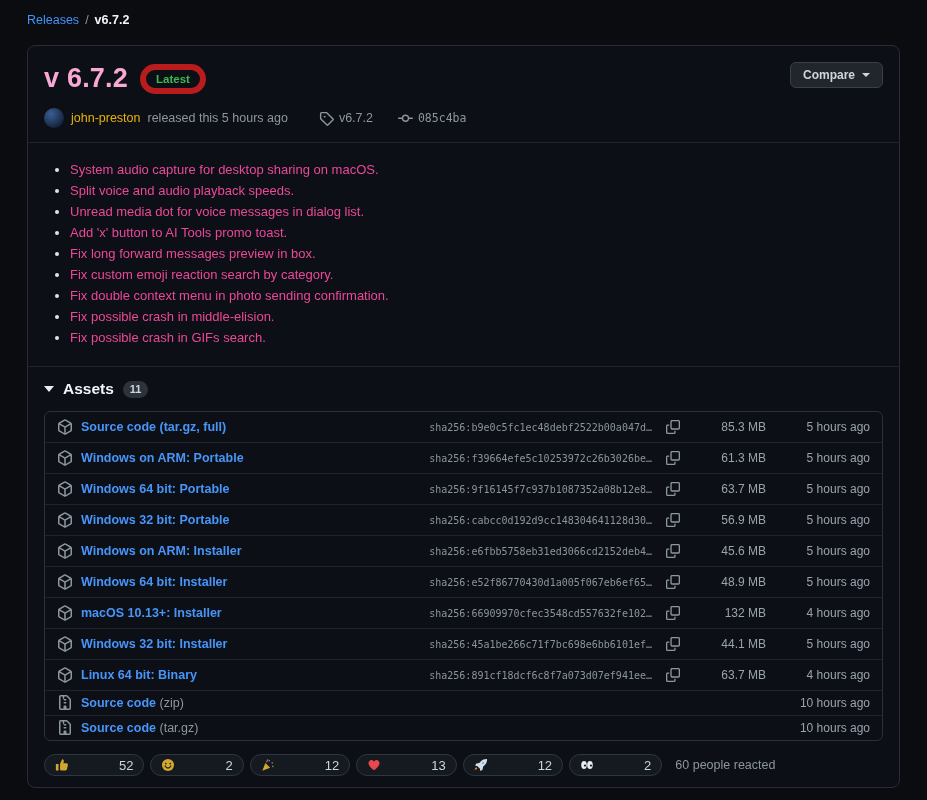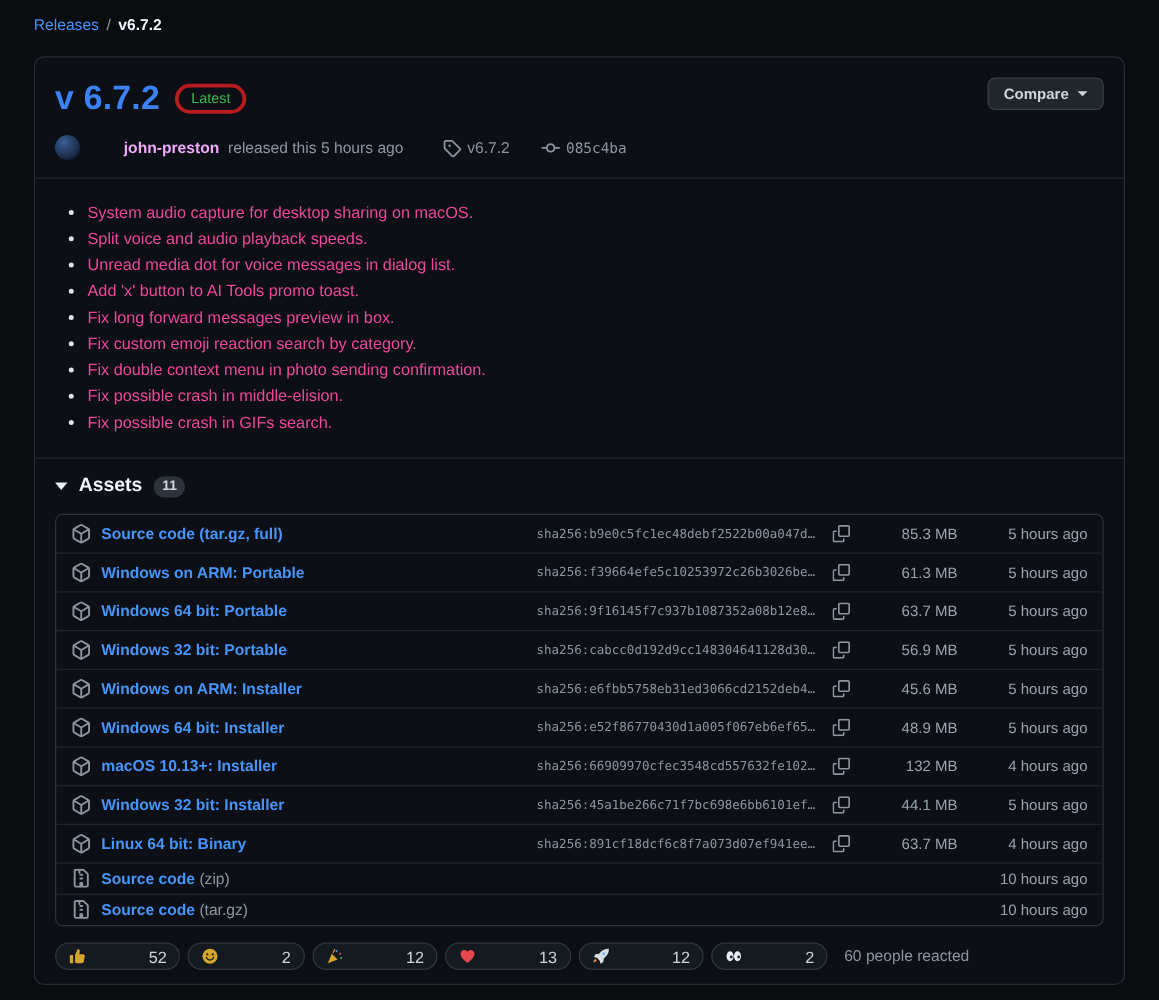--- a/index.html
+++ b/index.html
@@ -26,40 +26,40 @@
     margin-top:18px;
     background:#0c0f15;
     border:1px solid #272d36;
     border-radius:8px;
     height:743px;
     position:relative;
     display:flex; flex-direction:column;
   }
   .card-header { padding:16px 16px 14px 16px; border-bottom:1px solid #1f242c; position:relative; }
   .title-row { display:flex; align-items:center; gap:12px; }
-  .release-title { margin:0; font-size:27px; line-height:33px; font-weight:700; color:#3b82f6; letter-spacing:.2px; }
+  .release-title { margin:0; font-size:27px; line-height:33px; font-weight:700; color:#f9a8d4; letter-spacing:.2px; }
   .latest-badge {
-    color:#3fb950; border:3px solid #b91c1c; border-radius:999px;
-    font-size:11.5px; font-weight:400; padding:2px 10px; line-height:14px;
+    color:#3fb950; border:6px solid #b91c1c; border-radius:999px;
+    font-size:11.5px; font-weight:700; padding:2px 10px; line-height:14px;
   }
   .compare-btn {
     position:absolute; right:16px; top:16px;
     background:#21262d; border:1px solid #3a4048; border-radius:6px;
     color:#cdd5dd; font-size:12px; font-weight:600; font-family:inherit;
     padding:4px 12px; height:26px; display:flex; align-items:center; gap:7px; cursor:pointer;
   }
   .caret { width:0; height:0; border-left:4px solid transparent; border-right:4px solid transparent; border-top:4px solid #cdd5dd; display:inline-block; }
 
   .author-row { margin-top:13px; display:flex; align-items:center; gap:7px; font-size:12.5px; color:#8d96a0; }
   .avatar {
     width:20px; height:20px; border-radius:50%;
     background:radial-gradient(circle at 35% 30%, #3b5e93, #15233d 75%);
     display:inline-block; flex:0 0 auto;
   }
-  .author-link { color:#f0abfc; font-weight:700;margin-left:28px; }
+  .author-link { color:#eab308; font-weight:400; }
   .meta { display:flex; align-items:center; gap:5px; color:#8d96a0; }
   .meta.tag { margin-left:24px; }
   .meta.commit { margin-left:18px; }
   .meta svg { fill:#8d96a0; }
   .mono { font-family:"DejaVu Sans Mono", monospace; font-size:11.5px; }
 
   
   .notes ul { margin:0; padding:16px 16px 16px 42px; }
   .notes li { font-size:13px; line-height:21px; color:#ec4899; margin:0; }
   .notes li::marker { color:#dde4ec; }

